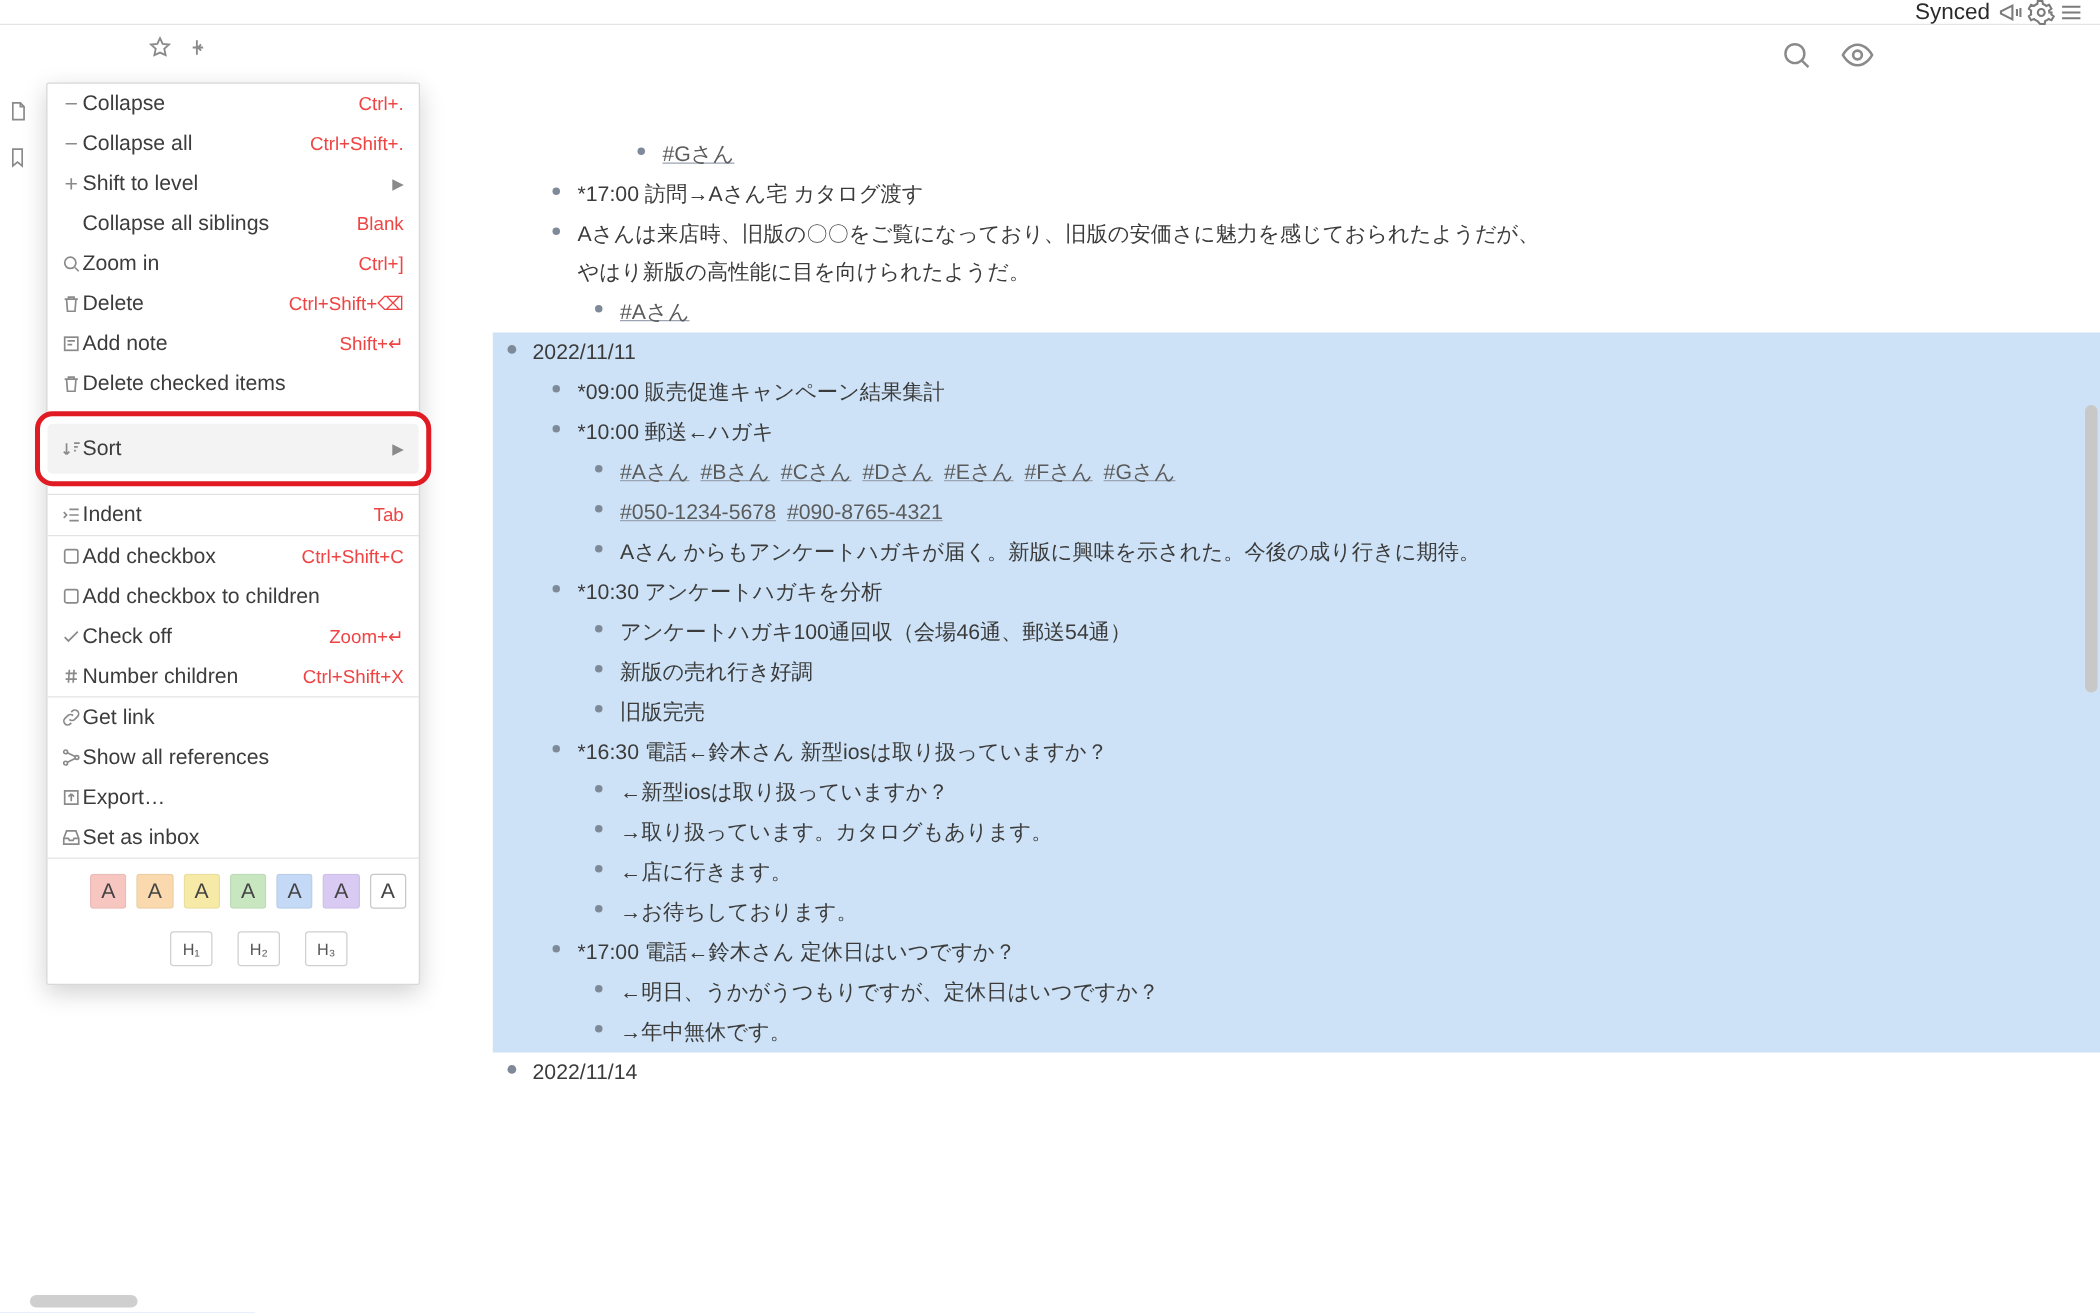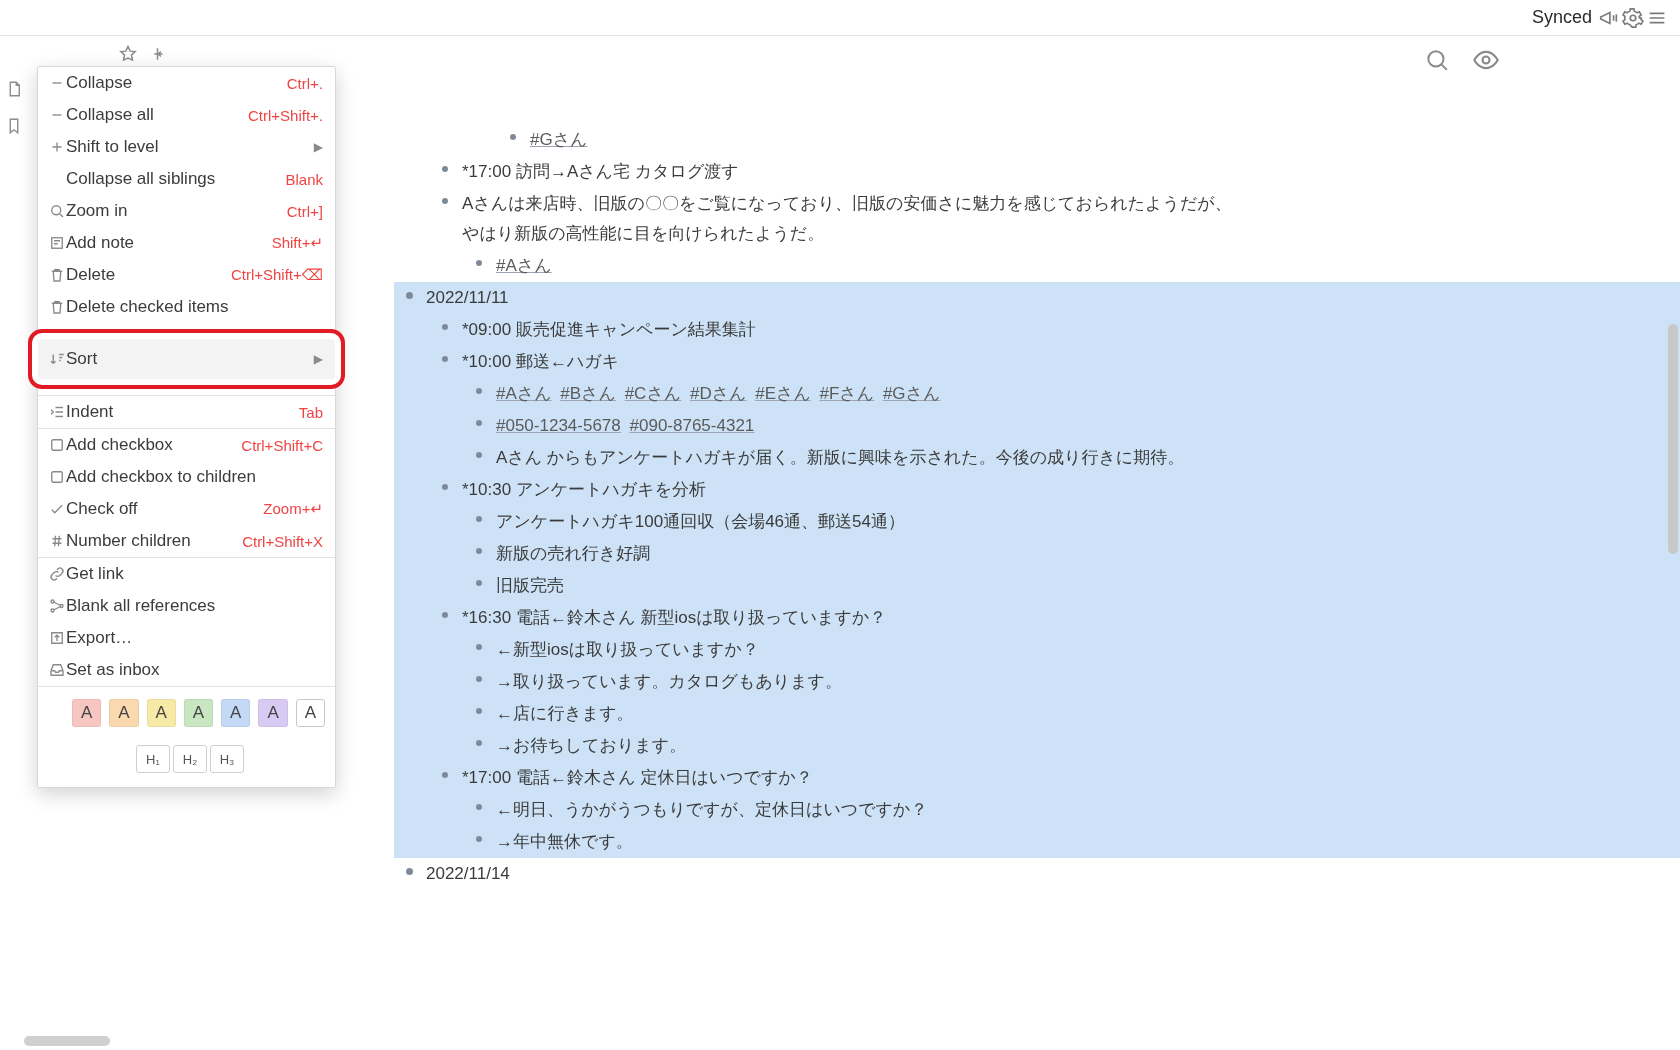--- a/index.html
+++ b/index.html
@@ -8,21 +8,21 @@
     font-size: 17px;
     color: #3b3b3b;
     width: 1680px;
     height: 1050px;
     background: #fff;
     overflow: hidden;
     position: relative;
   }
   
   .topbar {
-    height: 36px;
+    height: 20px;
     border-bottom: 1px solid #e5e5e5;
     display: flex;
     justify-content: flex-end;
     align-items: center;
     padding-right: 12px;
     gap: 2px;
   }
   .synced { font-size: 18px; color: #2a2a2a; margin-right:4px;}
   .topbar .ticon { width: 22px; height: 22px; color:#7b7b7b; display:flex; align-items:center; justify-content:center;}
   .topbar svg { width: 22px; height: 22px; stroke:#7b7b7b; fill:none; stroke-width:1.8;}
@@ -103,21 +103,21 @@
     gap:8px;
     padding:12px 10px 8px 34px;
   }
   .swatch {
     width:30px; height:28px; border-radius:3px;
     display:flex; align-items:center; justify-content:center;
     font-size:17px; font-weight:500; color:#444;
     border:1px solid rgba(0,0,0,.05);
   }
   .headings-row{
-    display:flex; gap:3px; padding:10px 10px 14px 98px;
+    display:flex; gap:20px; padding:10px 10px 14px 98px;
   }
   .hbtn{
     width:34px; height:28px; border:1px solid #d0d0d0; border-radius:3px;
     display:flex; align-items:center; justify-content:center; font-size:13px; color:#555;
     background:#fff;
   }
   
   .content {
     position:absolute;
     left:394px;
@@ -259,35 +259,35 @@
           <circle cx="11" cy="11" r="6"></circle>
           <path d="M20 20l-4-4"></path>
         </svg>
       </span>
     <span class="label">Zoom in</span>
     <span class="shortcut">Ctrl+]</span>
   </div>
   <div class="row">
     <span class="micon">
         <svg viewBox="0 0 24 24">
+          <path d="M5 7h14M9 7V5h6v2M7 7l1 13h8l1-13"></path>
+        </svg>
+      </span>
+    <span class="label">Delete</span>
+    <span class="shortcut">Ctrl+Shift+⌫</span>
+  </div>
+  <div class="row">
+    <span class="micon">
+        <svg viewBox="0 0 24 24">
           <rect x="5" y="5" width="14" height="14"></rect>
           <path d="M8 9h8M8 13h5"></path>
         </svg>
       </span>
     <span class="label">Add note</span>
     <span class="shortcut">Shift+↵</span>
-  </div>
-  <div class="row">
-    <span class="micon">
-        <svg viewBox="0 0 24 24">
-          <path d="M5 7h14M9 7V5h6v2M7 7l1 13h8l1-13"></path>
-        </svg>
-      </span>
-    <span class="label">Delete</span>
-    <span class="shortcut">Ctrl+Shift+⌫</span>
   </div>
   <div class="row">
     <span class="micon">
         <svg viewBox="0 0 24 24">
           <path d="M5 7h14M9 7V5h6v2M7 7l1 13h8l1-13"></path>
         </svg>
       </span>
     <span class="label">Delete checked items</span>
   </div>
 
@@ -360,21 +360,21 @@
   </div>
   <div class="row">
     <span class="micon">
         <svg viewBox="0 0 24 24">
           <circle cx="6" cy="6" r="2"></circle>
           <circle cx="6" cy="18" r="2"></circle>
           <circle cx="18" cy="12" r="2"></circle>
           <path d="M8 7l8 4M8 17l8-4"></path>
         </svg>
       </span>
-    <span class="label">Blank all references</span>
+    <span class="label">Show all references</span>
   </div>
   <div class="row">
     <span class="micon">
         <svg viewBox="0 0 24 24">
           <path d="M5 5h14v14H5zM12 8v8M12 8l-3 3M12 8l3 3"></path>
         </svg>
       </span>
     <span class="label">Export…</span>
   </div>
   <div class="row">

